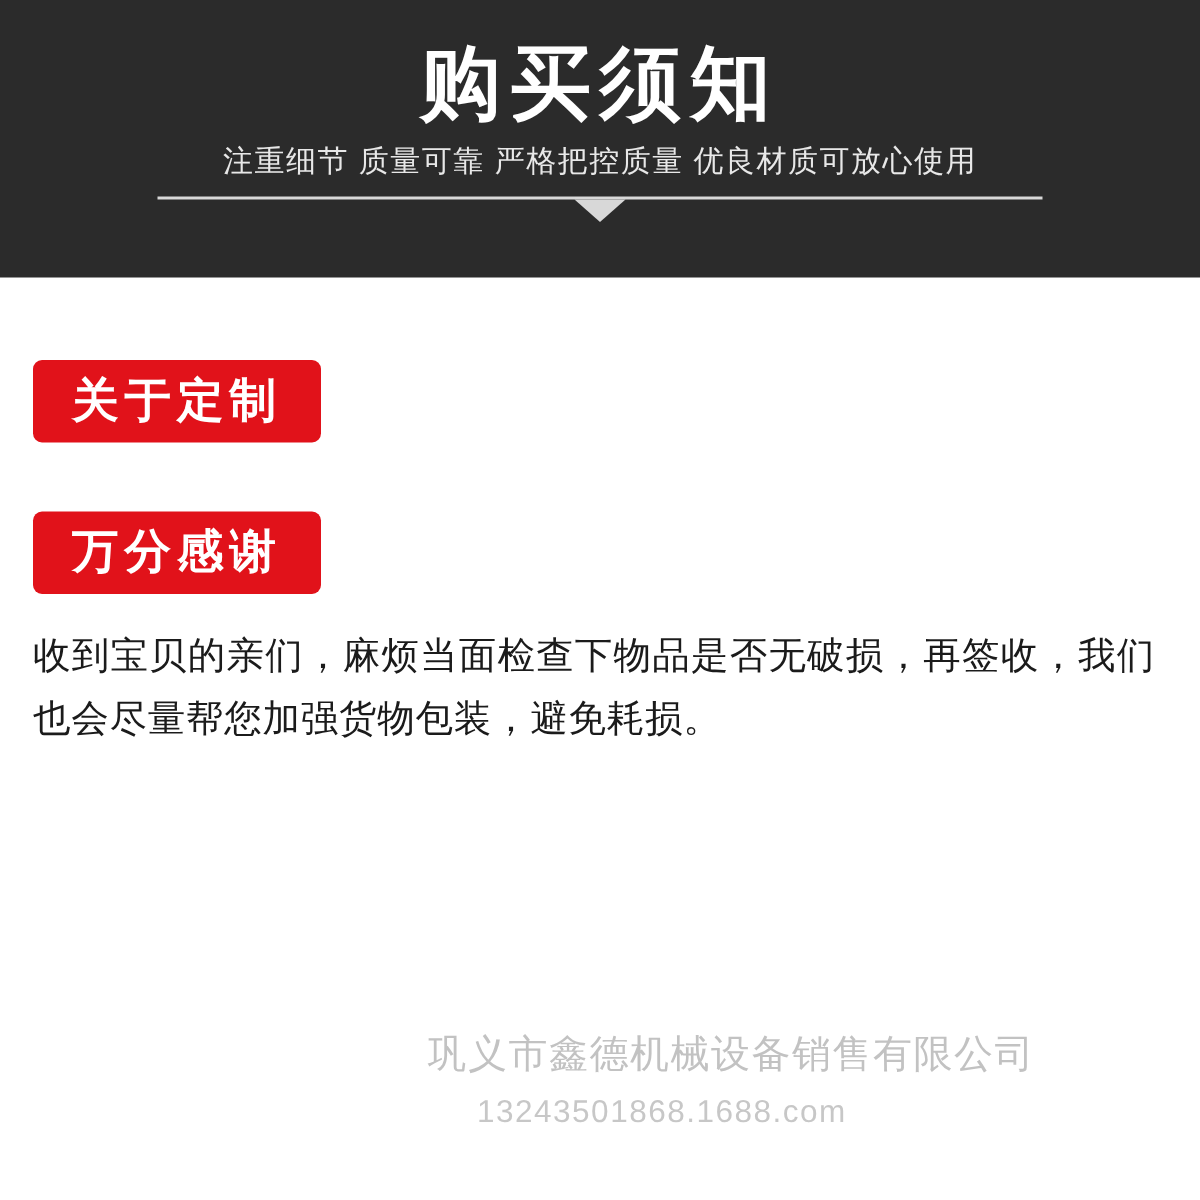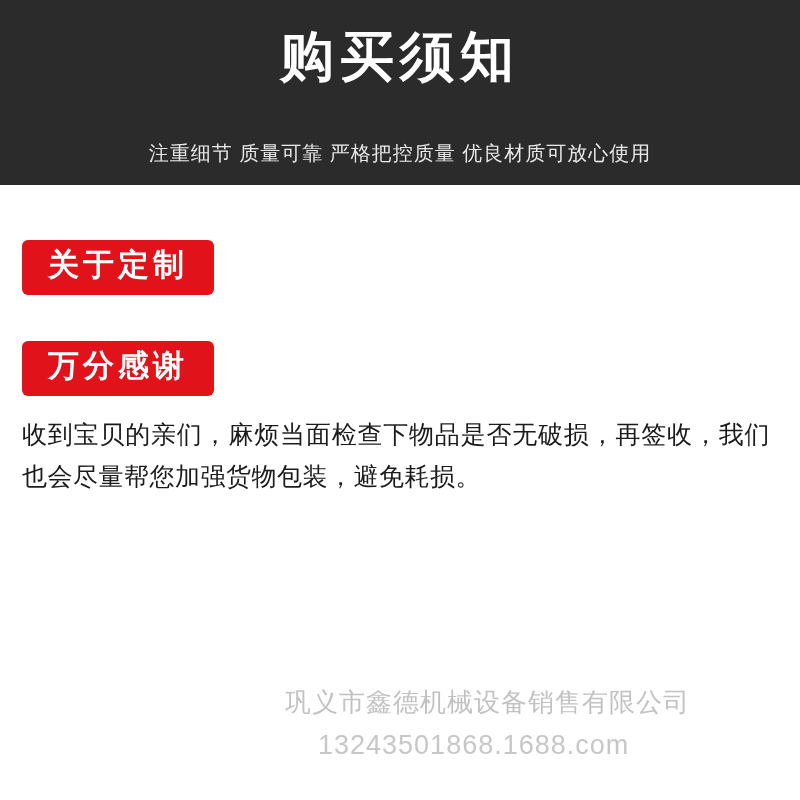--- a/index.html
+++ b/index.html
@@ -32,33 +32,32 @@
   .header-inner {
     position: absolute;
     left: 0;
     top: 0;
     width: 800px;
     height: 185px;
     display: flex;
     flex-direction: column;
     align-items: center;
     justify-content: flex-start;
-    gap: 36px;
   }
   .header-title {
     margin-top: 27px;
     color: #ffffff;
     font-size: 54px;
     font-weight: bold;
     letter-spacing: 6px;
     line-height: 1.1;
     text-align: center;
   }
   .header-sub {
-    margin-top: 18px;
+    margin-top: 8px;
     color: #e8e8e8;
     font-size: 20px;
     letter-spacing: 1px;
     text-align: right;
     white-space: nowrap;
   }
   .header-rule {
     margin-top: 10px;
     width: 590px;
     height: 2px;
@@ -75,21 +74,20 @@
 
   
   .content {
     position: relative;
     padding: 0 22px;
     box-sizing: border-box;
     width: 800px;
   }
   .section {
     position: relative;
-    font-family: Liberation Mono, monospace;
   }
   .tag {
     display: inline-block;
     background: #e1121a;
     color: #ffffff;
     font-size: 31px;
     font-weight: bold;
     letter-spacing: 4px;
     padding: 11px 26px 13px 26px;
     border-radius: 6px;
@@ -126,21 +124,21 @@
     white-space: nowrap;
     letter-spacing: 1px;
   }
   .wm-1 {
     left: 285px;
     top: 685px;
   }
   .wm-2 {
     left: 318px;
     top: 730px;
-    font-size: 27px;
+    font-size: 21px;
     color: rgba(130, 130, 130, 0.45);
   }
 </style>
 </head>
 <body>
 
 <div class="page">
 
   <div class="header">
     <div class="header-inner">

